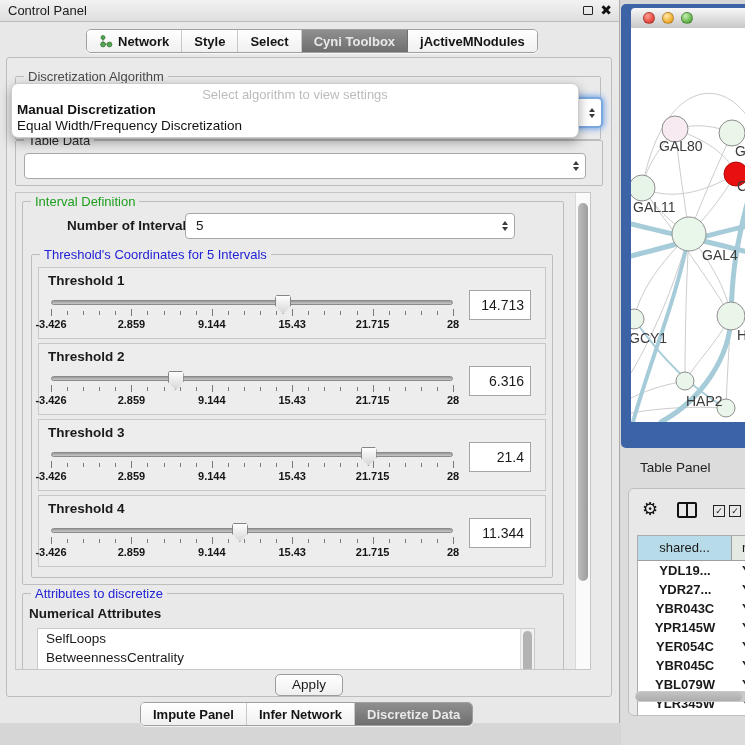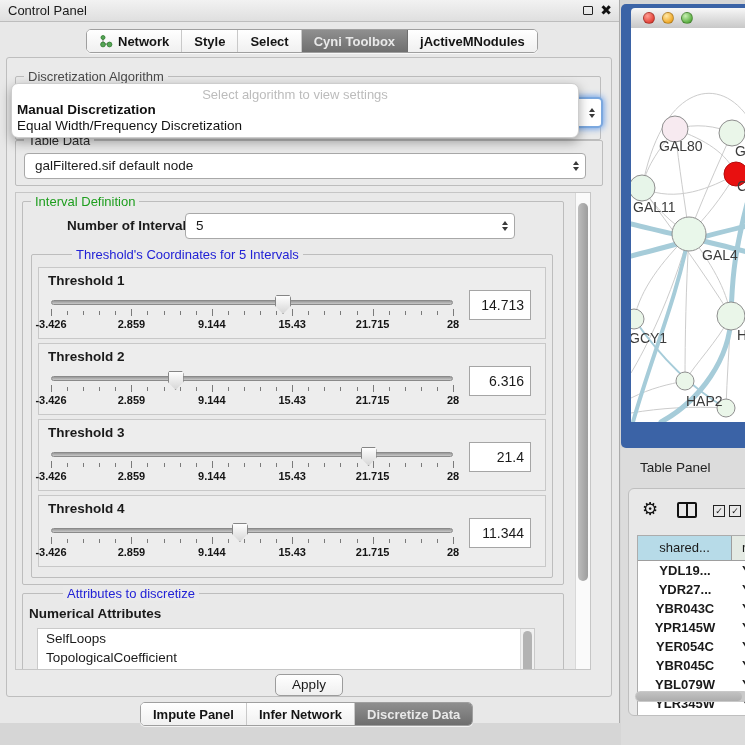--- a/index.html
+++ b/index.html
@@ -28,21 +28,21 @@
   #bottom-tabs { top:702px; left:140px; }
 
   .cp-body { position:absolute; left:6px; top:57px; width:606px; height:640px;
     background:#eaeaea; border:1px solid #bebebe; border-radius:3px; }
 
   .group { position:absolute; border:1px solid #bdbdbd; border-radius:2px; }
   .group-label { position:absolute; top:-8px; left:8px; background:#eaeaea; padding:0 4px;
     font-size:13px; white-space:nowrap; }
   .lbl-dark  { color:#4a4a4a; }
   .lbl-green { color:#1e9e1e; }
-  .lbl-blue  { color:#2222d6;margin-left:32px; }
+  .lbl-blue  { color:#2222d6; }
 
   
   .combo { position:absolute; background:#fff; border:1px solid #a8a8a8; border-radius:4px;
     font-size:13.5px; line-height:24px; padding-left:10px; overflow:hidden; white-space:nowrap; }
   .stepper { position:absolute; right:6px; top:50%; transform:translateY(-50%);
     display:flex; flex-direction:column; gap:2px; }
   .arr-up { width:0; height:0; border-left:3.5px solid transparent; border-right:3.5px solid transparent;
     border-bottom:4.5px solid #3a3a3a; }
   .arr-down { width:0; height:0; border-left:3.5px solid transparent; border-right:3.5px solid transparent;
     border-top:4.5px solid #3a3a3a; }
@@ -209,21 +209,20 @@
         <div class="popup-hint">Select algorithm to view settings</div>
         <div id="popup-options">
             <div class="popup-option bold">Manual Discretization</div>
             <div class="popup-option">Equal Width/Frequency Discretization</div>
           </div>
       </div>
 
       <div class="group" id="table-data-group">
         <span class="group-label" style="color:#2a2a2a">Table Data</span>
         <div class="combo" id="table-data-combo">
-          <span>galFiltered.sif default node</span>
           <span class="stepper">
               <span class="arr-up"></span>
               <span class="arr-down"></span>
             </span>
         </div>
       </div>
 
       <div class="scrollpane">
 
         <div class="group" id="interval-group">
@@ -419,21 +418,20 @@
               </div>
           </div>
         </div>
 
         <div class="group" id="attrs-group">
           <span class="group-label lbl-blue">Attributes to discretize</span>
           <span class="attrs-subtitle">Numerical Attributes</span>
           <div class="attr-list">
             <div id="attr-list-items">
                 <div class="attr-item">SelfLoops</div>
-                <div class="attr-item">TopologicalCoefficient</div>
                 <div class="attr-item">BetweennessCentrality</div>
               </div>
             <div class="attr-vscroll">
                 <div class="vthumb"></div>
               </div>
           </div>
         </div>
 
         <div class="vscroll">
           <div class="vthumb" style="top:10px;height:378px;"></div>

